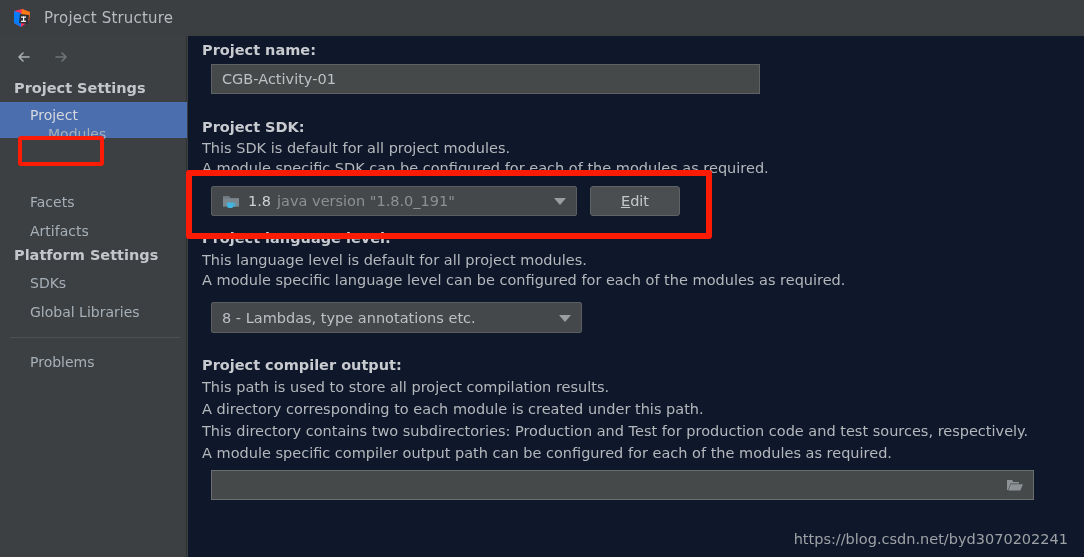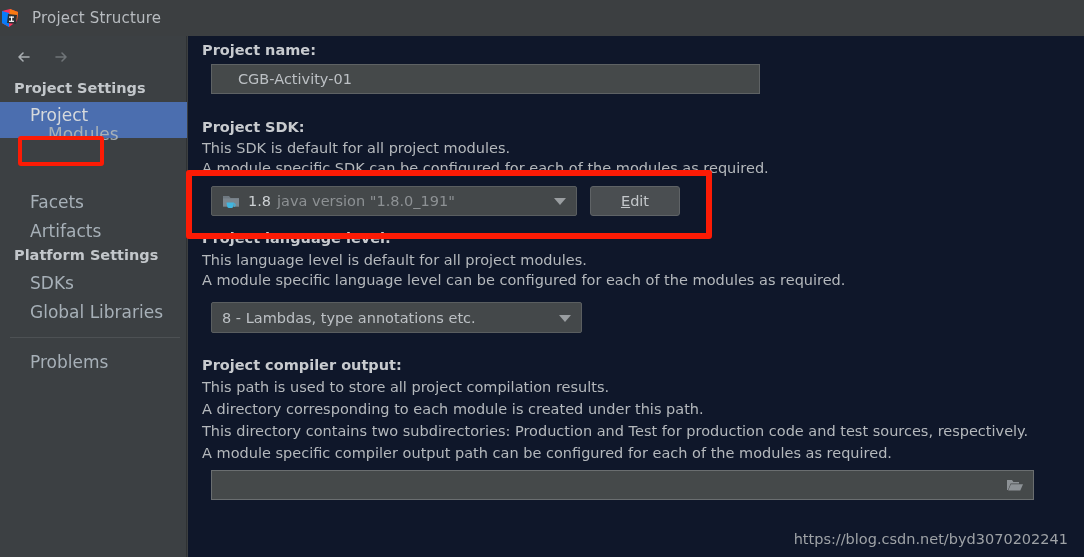--- a/index.html
+++ b/index.html
@@ -17,21 +17,21 @@
   }
 
   
   #titlebar {
     position: absolute;
     left: 0; top: 0;
     width: 1084px; height: 36px;
     background: #3c3f41;
     display: flex;
     align-items: center;
-    padding-left: 0;
+    padding-left: 12px;
     box-sizing: border-box;
   }
   #titlebar .app-icon {
     width: 20px; height: 20px;
     position: relative;
     flex: 0 0 auto;
   }
   #titlebar .title-text {
     margin-left: 12px;
     font-size: 15px;
@@ -68,21 +68,21 @@
     font-weight: bold;
     color: #c3c7cb;
     white-space: nowrap;
   }
   .nav-item {
     position: absolute;
     left: 0;
     width: 187px;
     height: 36px;
     line-height: 27px;
-    font-size: 17px;
+    font-size: 14px;
     color: #a7b0b8;
     padding-left: 30px;
     box-sizing: border-box;
     white-space: nowrap;
   }
   .nav-item.selected {
     background: #4b6eaf;
     color: #d6d9dc;
   }
   #sidebar-divider {
@@ -115,21 +115,21 @@
 
   .field {
     position: absolute;
     background: #45494a;
     border: 1px solid #5e6264;
     box-sizing: border-box;
     font-size: 14.5px;
     color: #bcc0c4;
     display: flex;
     align-items: center;
-    padding-left: 26px;
+    padding-left: 10px;
   }
   .combo {
     position: absolute;
     background: #44484a;
     border: 1px solid #5a5e60;
     border-radius: 2px;
     box-sizing: border-box;
     font-size: 14.5px;
     color: #bcc0c4;
     display: flex;

